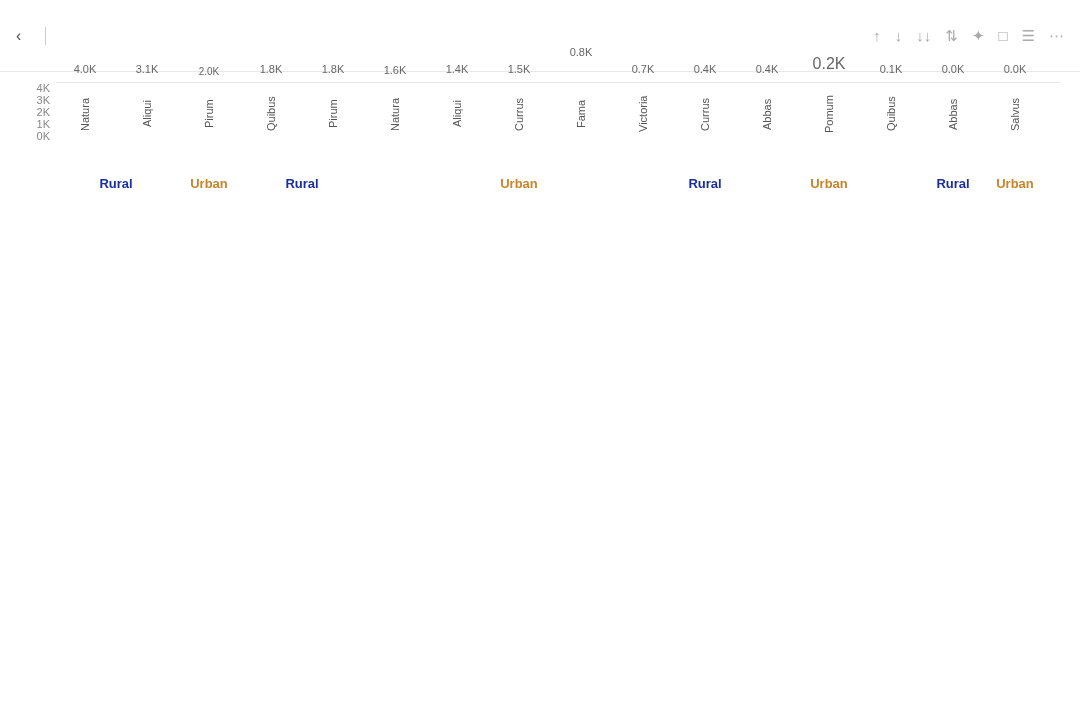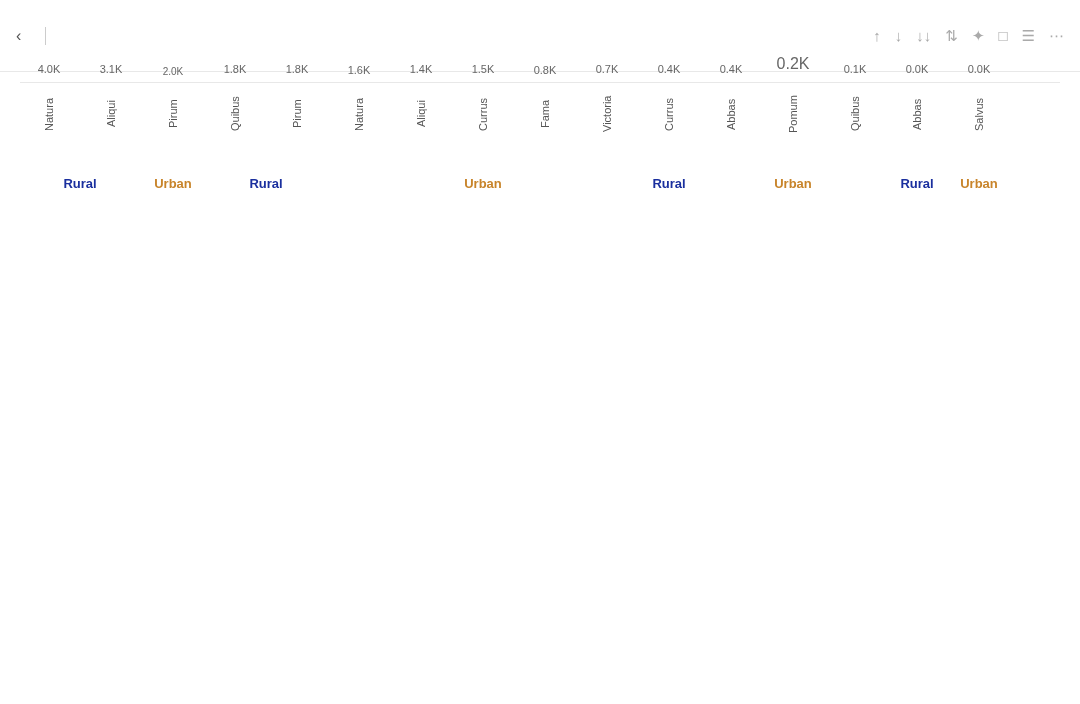--- a/index.html
+++ b/index.html
@@ -113,20 +113,27 @@
     <span class="header-icon">✦</span>
     <span class="header-icon">□</span>
     <span class="header-icon">☰</span>
     <span class="header-icon">⋯</span>
   </div>
 </div>
 
 <div class="chart-container">
   <div style="flex: 1 1 0%; display: flex; position: relative; align-items: flex-start;">
 
+    <div class="y-axis">
+      <span class="y-label">4K</span>
+      <span class="y-label">3K</span>
+      <span class="y-label">2K</span>
+      <span class="y-label">1K</span>
+      <span class="y-label">0K</span>
+    </div>
 
     <div style="flex:1; display:flex; flex-direction:column; position:relative;">
 
       <div id="bars-plot" style="flex: 1 1 0%; position: relative; margin-bottom: 86px;">
 
       <div style="position: absolute; left: 0px; right: 0px; top: 100%; border-top: 1px solid rgb(232, 232, 232); pointer-events: none;"></div>
           <div style="position: absolute; left: 0px; right: 0px; top: 75%; border-top: 1px solid rgb(232, 232, 232); pointer-events: none;"></div>
           <div style="position: absolute; left: 0px; right: 0px; top: 50%; border-top: 1px solid rgb(232, 232, 232); pointer-events: none;"></div>
           <div style="position: absolute; left: 0px; right: 0px; top: 25%; border-top: 1px solid rgb(232, 232, 232); pointer-events: none;"></div>
           <div style="position: absolute; left: 0px; right: 0px; top: 0%; border-top: 1px solid rgb(232, 232, 232); pointer-events: none;"></div>
@@ -164,21 +171,21 @@
             <div style="position: absolute; bottom: 35%; font-size: 11px; color: rgb(102, 102, 102); white-space: nowrap; margin-bottom: 3px; transform: translateY(-4px); text-align: right;">1.4K</div>
             <div style="position: absolute; bottom: 0px; width: 58px; height: 35%; background: rgb(157, 174, 232);"></div>
             <div style="position: absolute; bottom: -60px; width: 58px; height: 56px; display: flex; align-items: center; justify-content: center; writing-mode: vertical-rl; text-orientation: mixed; transform: rotate(180deg); font-size: 11px; color: rgb(85, 85, 85); white-space: nowrap;">Aliqui</div>
           </div>
           <div style="position: absolute; left: 434px; bottom: 0px; width: 58px; display: flex; flex-direction: column; align-items: center;">
             <div style="position: absolute; bottom: 22.5%; font-size: 11px; color: rgb(102, 102, 102); white-space: nowrap; margin-bottom: 3px; transform: translateY(-4px);">1.5K</div>
             <div style="position: absolute; bottom: 0px; width: 58px; height: 22.5%; background: rgb(157, 174, 232);"></div>
             <div style="position: absolute; bottom: -60px; width: 58px; height: 56px; display: flex; align-items: center; justify-content: center; writing-mode: vertical-rl; text-orientation: mixed; transform: rotate(180deg); font-size: 11px; color: rgb(85, 85, 85); white-space: nowrap;">Currus</div>
           </div>
           <div style="position: absolute; left: 496px; bottom: 0px; width: 58px; display: flex; flex-direction: column; align-items: center;">
-            <div style="position: absolute; bottom: 20%; font-size: 11px; color: rgb(102, 102, 102); white-space: nowrap; margin-bottom: 2px; transform: translateY(-4px);">0.8K</div>
+            <div style="position: absolute; bottom: 20%; font-size: 11px; color: rgb(102, 102, 102); white-space: nowrap; margin-bottom: 20px; transform: translateY(-4px);">0.8K</div>
             <div style="position: absolute; bottom: 0px; width: 58px; height: 20%; background: rgb(157, 174, 232);"></div>
             <div style="position: absolute; bottom: -60px; width: 58px; height: 56px; display: flex; align-items: center; justify-content: center; writing-mode: vertical-rl; text-orientation: mixed; transform: rotate(180deg); font-size: 11px; color: rgb(85, 85, 85); white-space: nowrap;">Fama</div>
           </div>
           <div style="position: absolute; left: 558px; bottom: 0px; width: 58px; display: flex; flex-direction: column; align-items: center;">
             <div style="position: absolute; bottom: 17.5%; font-size: 11px; color: rgb(102, 102, 102); white-space: nowrap; margin-bottom: 3px; transform: translateY(-4px); text-align: center;">0.7K</div>
             <div style="position: absolute; bottom: 0px; width: 58px; height: 17.5%; background: rgb(157, 174, 232);"></div>
             <div style="position: absolute; bottom: -60px; width: 58px; height: 56px; display: flex; align-items: center; justify-content: center; writing-mode: vertical-rl; text-orientation: mixed; transform: rotate(180deg); font-size: 11px; color: rgb(85, 85, 85); white-space: nowrap;">Victoria</div>
           </div>
           <div style="position: absolute; left: 620px; bottom: 0px; width: 58px; display: flex; flex-direction: column; align-items: center;">
             <div style="position: absolute; bottom: 10%; font-size: 11px; color: rgb(102, 102, 102); white-space: nowrap; margin-bottom: 3px; transform: translateY(-4px);">0.4K</div>

